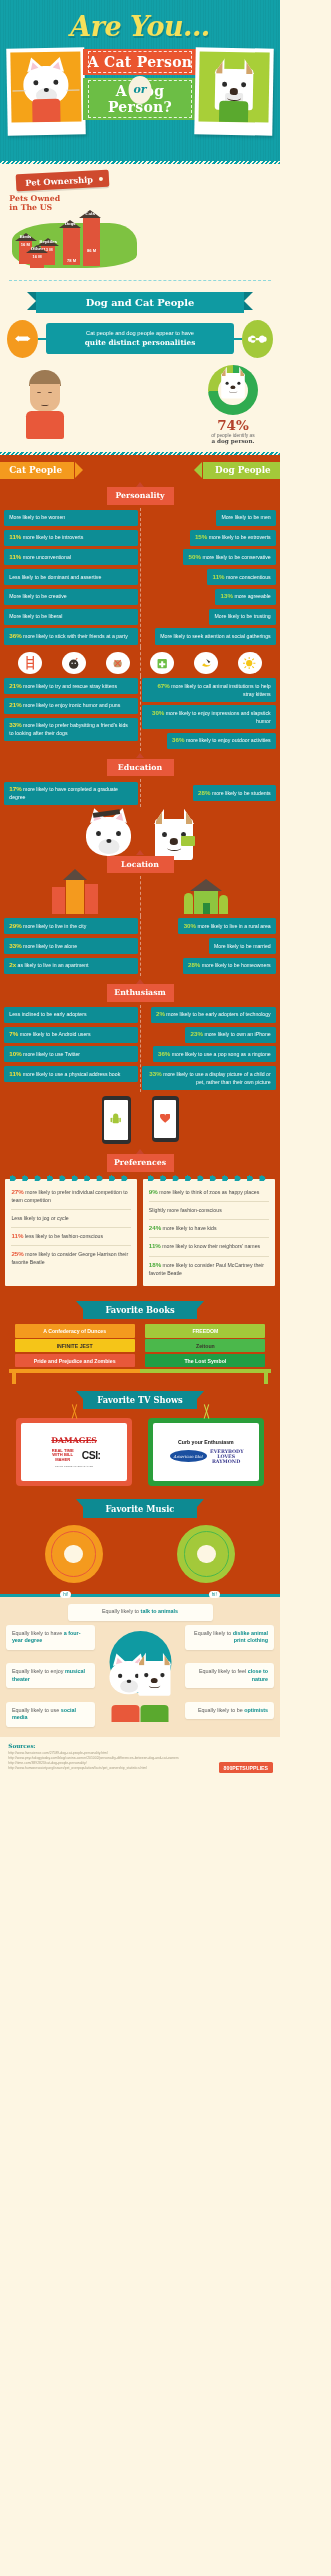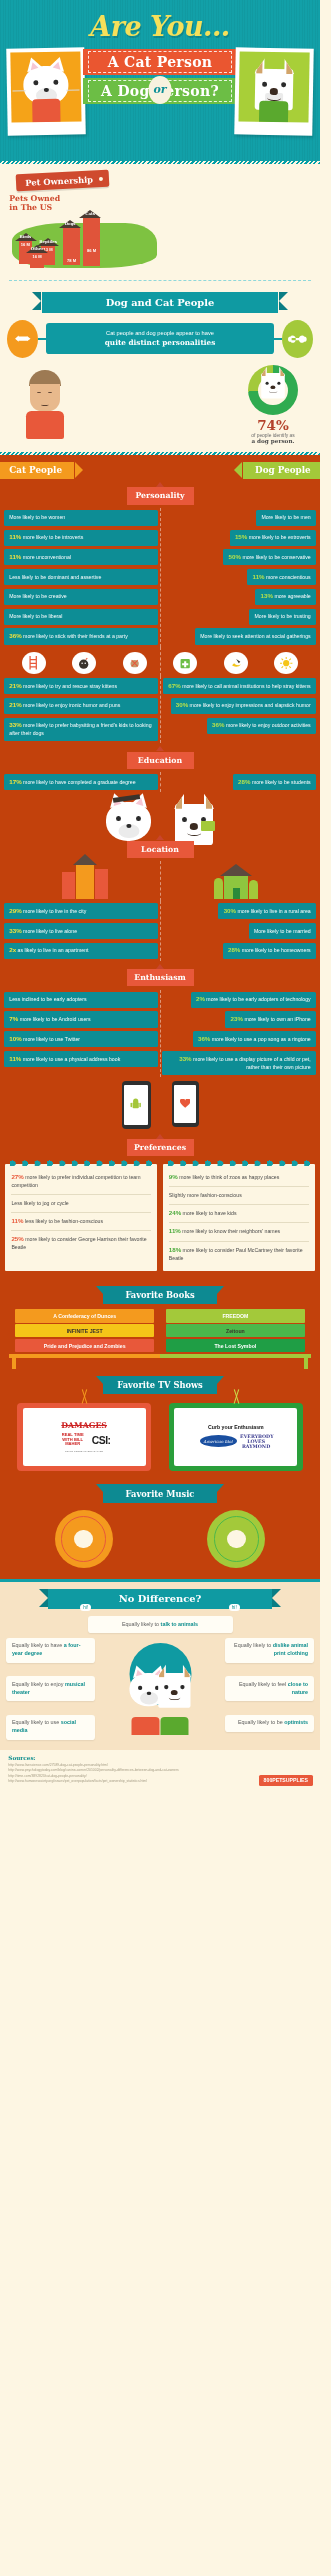--- a/index.html
+++ b/index.html
@@ -1,20 +1,20 @@
 <!DOCTYPE html>
 <html style="font-size:8.3px"><head>
 <meta charset="utf-8">
 <style>
   * { box-sizing: border-box; margin:0; padding:0; }
   body {
     width:332px; margin:0 auto; background:#fdf6e3;
     font-family:"Liberation Sans", sans-serif; color:#4a4a4a;
   }
-  .page { width:320px; position:relative; overflow:hidden; }
+  .page { width:280px; position:relative; overflow:hidden; }
   .zig { height:3.1px; width:100%;
     background:
       repeating-linear-gradient(135deg,#00a0a8 0 1.6px, transparent 1.6px 3.1px);
   }
   .zig-cream { height:3.1px;
     background:repeating-linear-gradient(135deg,#fdf6e3 0 1.6px, transparent 1.6px 3.1px);}
 
   
   .header { position:relative; height:161px; background:#12a0a8;
     background-image:repeating-linear-gradient(90deg,rgba(0,0,0,.04) 0 1px, transparent 1px 2.6px);
@@ -641,21 +641,20 @@
       </div>
       <div class="vinyl" style="background:#a3c93a">
         <div style="position:absolute;inset:6.2px;border-radius:50%;border:1.6px solid #4bb84b"></div>
         <div class="lbl"></div>
       </div>
     </div>
   </div>
   <div class="zig-cream" style="background:#12a0a8"></div>
 
   <div class="nodiff">
-    <div class="nd-ribbon">No Difference?</div>
     <div class="nd-grid">
 
       <div class="nd-top">
         <div style="position:relative;width:145px">
           <span style="position:absolute;left:-7.3px;top:-12.4px;font-size:4.7px;color:#0f8e8e;background:#fff;border-radius:4.1px;padding:1px 3.1px">hi!</span>
           <span style="position:absolute;right:-7.3px;top:-12.4px;font-size:4.7px;color:#0f8e8e;background:#fff;border-radius:4.1px;padding:1px 3.1px">hi!</span>
           <div class="bubble" style="text-align:center">
             <span>Equally likely to </span><b>talk to animals</b>
           </div>
         </div>

